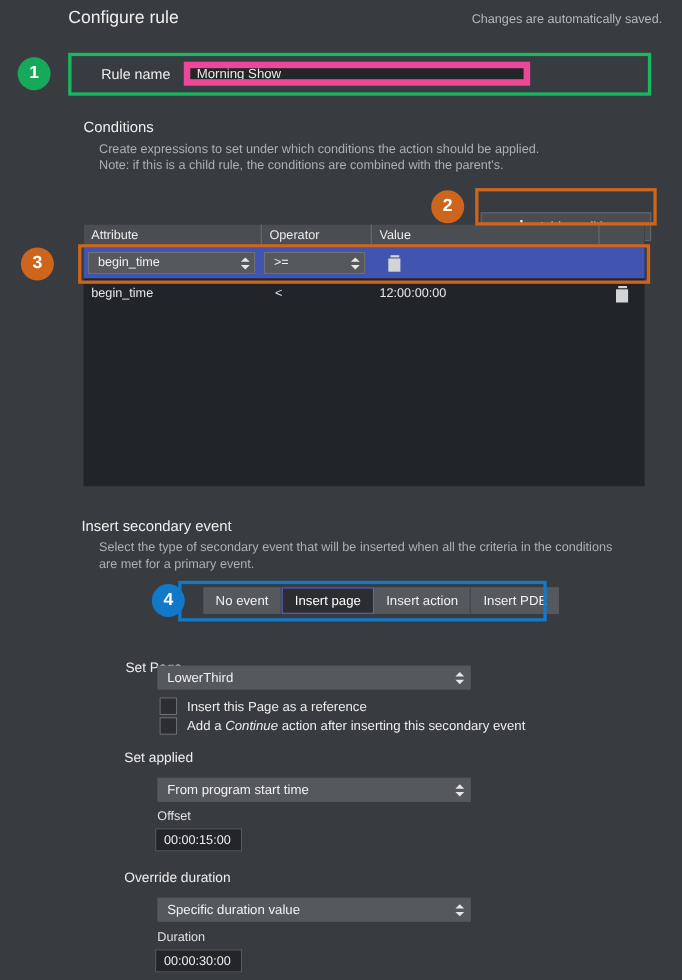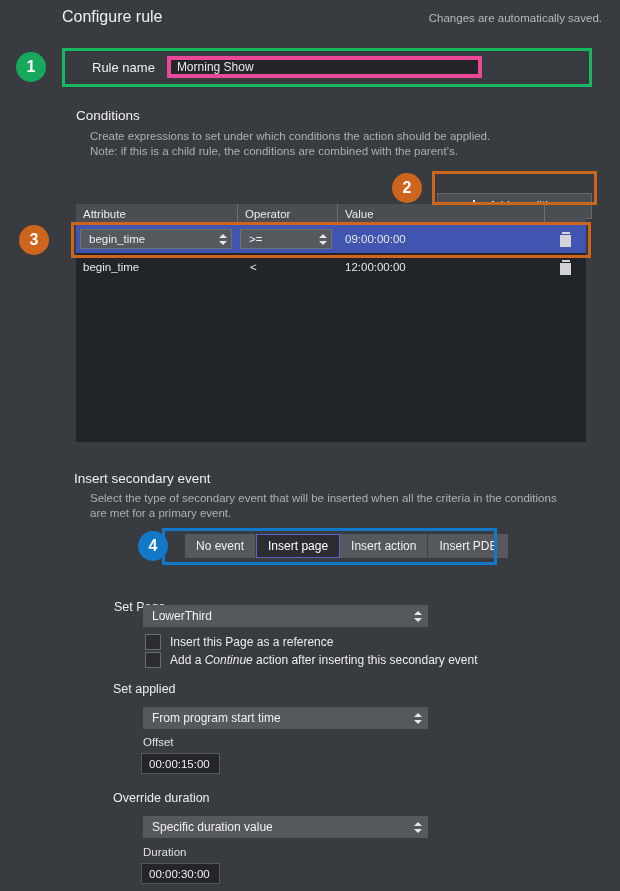--- a/index.html
+++ b/index.html
@@ -67,21 +67,21 @@
     font-size: 13px;
     color: #efefef;
     margin-left: 30px;
     margin-right: 12px;
     white-space: nowrap;
   }
   .rule-input {
     flex: 1;
     height: 22px;
     background: #232529;
-    border: 4px solid #ec4899;
+    border: 6px solid #ec4899;
     color: #e9e9e9;
     font-family: "Liberation Sans", sans-serif;
     font-size: 12px;
     padding: 0 6px;
     box-sizing: border-box;
     margin-right: 110px;
   }
 
   
   .section-head {
@@ -335,23 +335,20 @@
         <span>begin_time</span>
         <span class="spin"></span>
       </div>
     </div>
     <div class="cell col-oper" style="padding-left:2px;">
       <div class="mini-combo" style="width:92px;">
         <span>&gt;=</span>
         <span class="spin"></span>
       </div>
     </div>
-    <div class="cell col-val">
-      <span>09:00:00:00</span>
-    </div>
     <div class="cell col-del" style="justify-content:center;padding-left:0;">
       <span class="trash">
         <span class="lid"></span>
           <span class="body"></span>
       </span>
     </div>
   </div>
 
   <div class="cond-row">
     <div class="cell col-attr">

